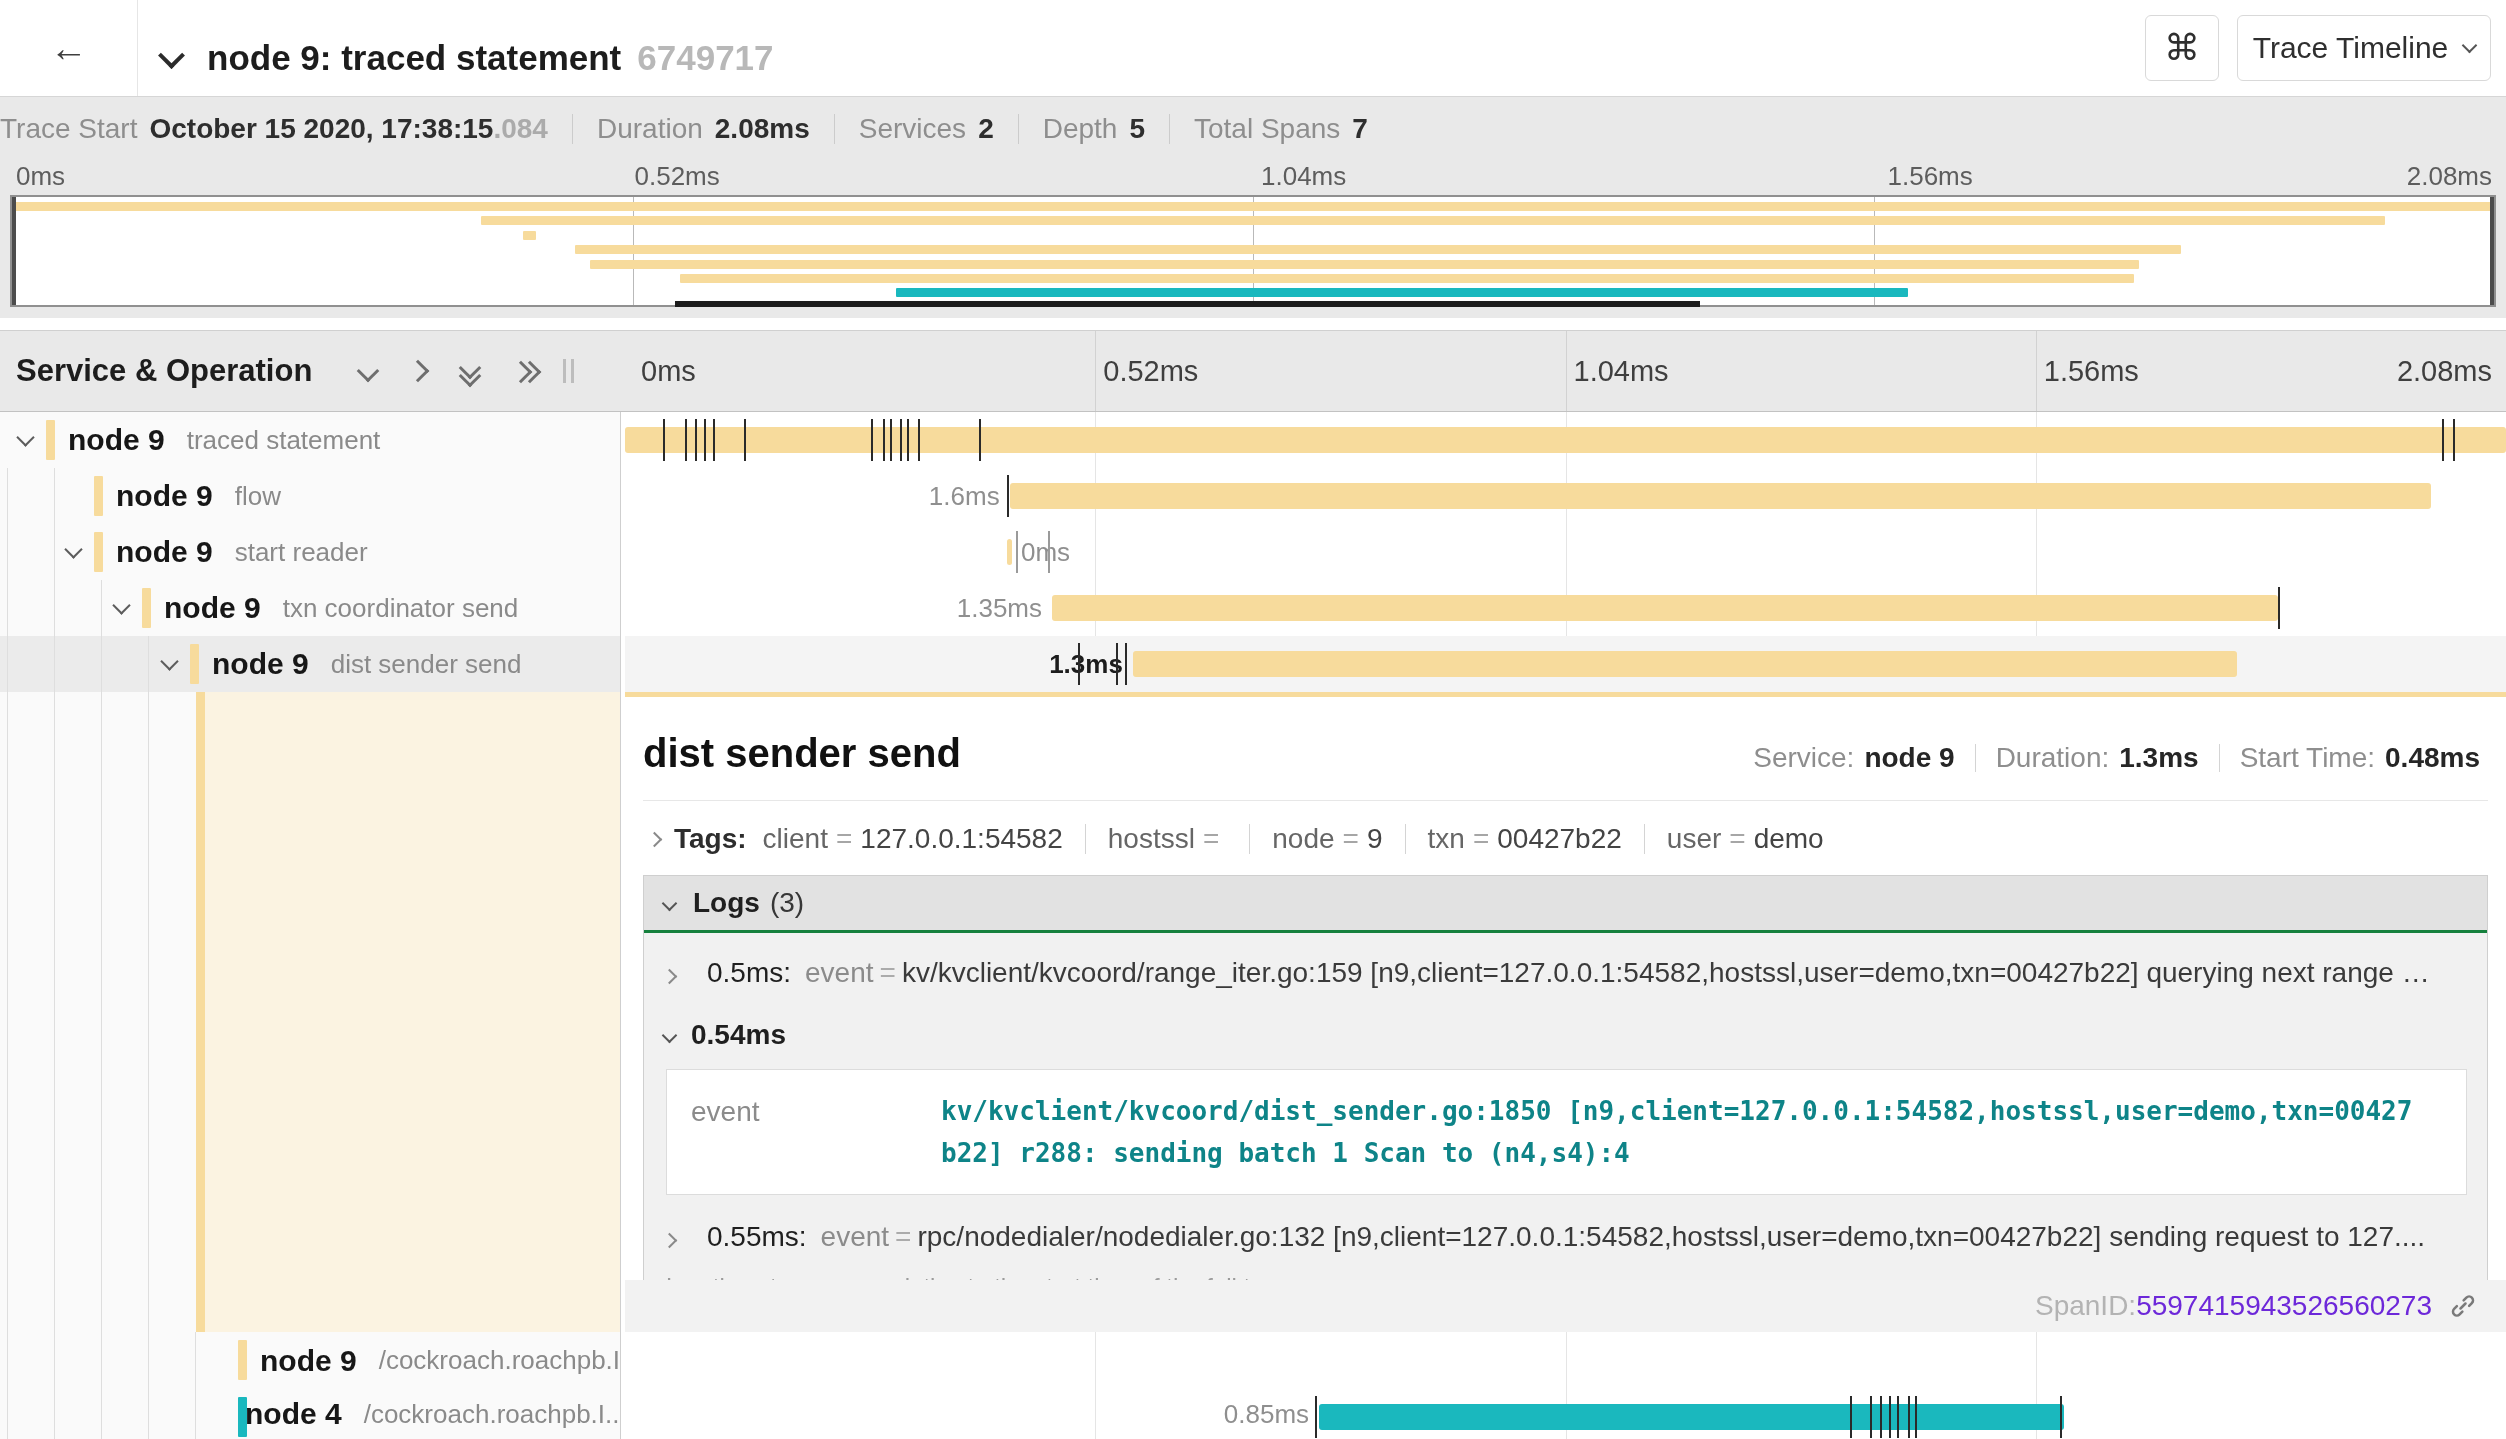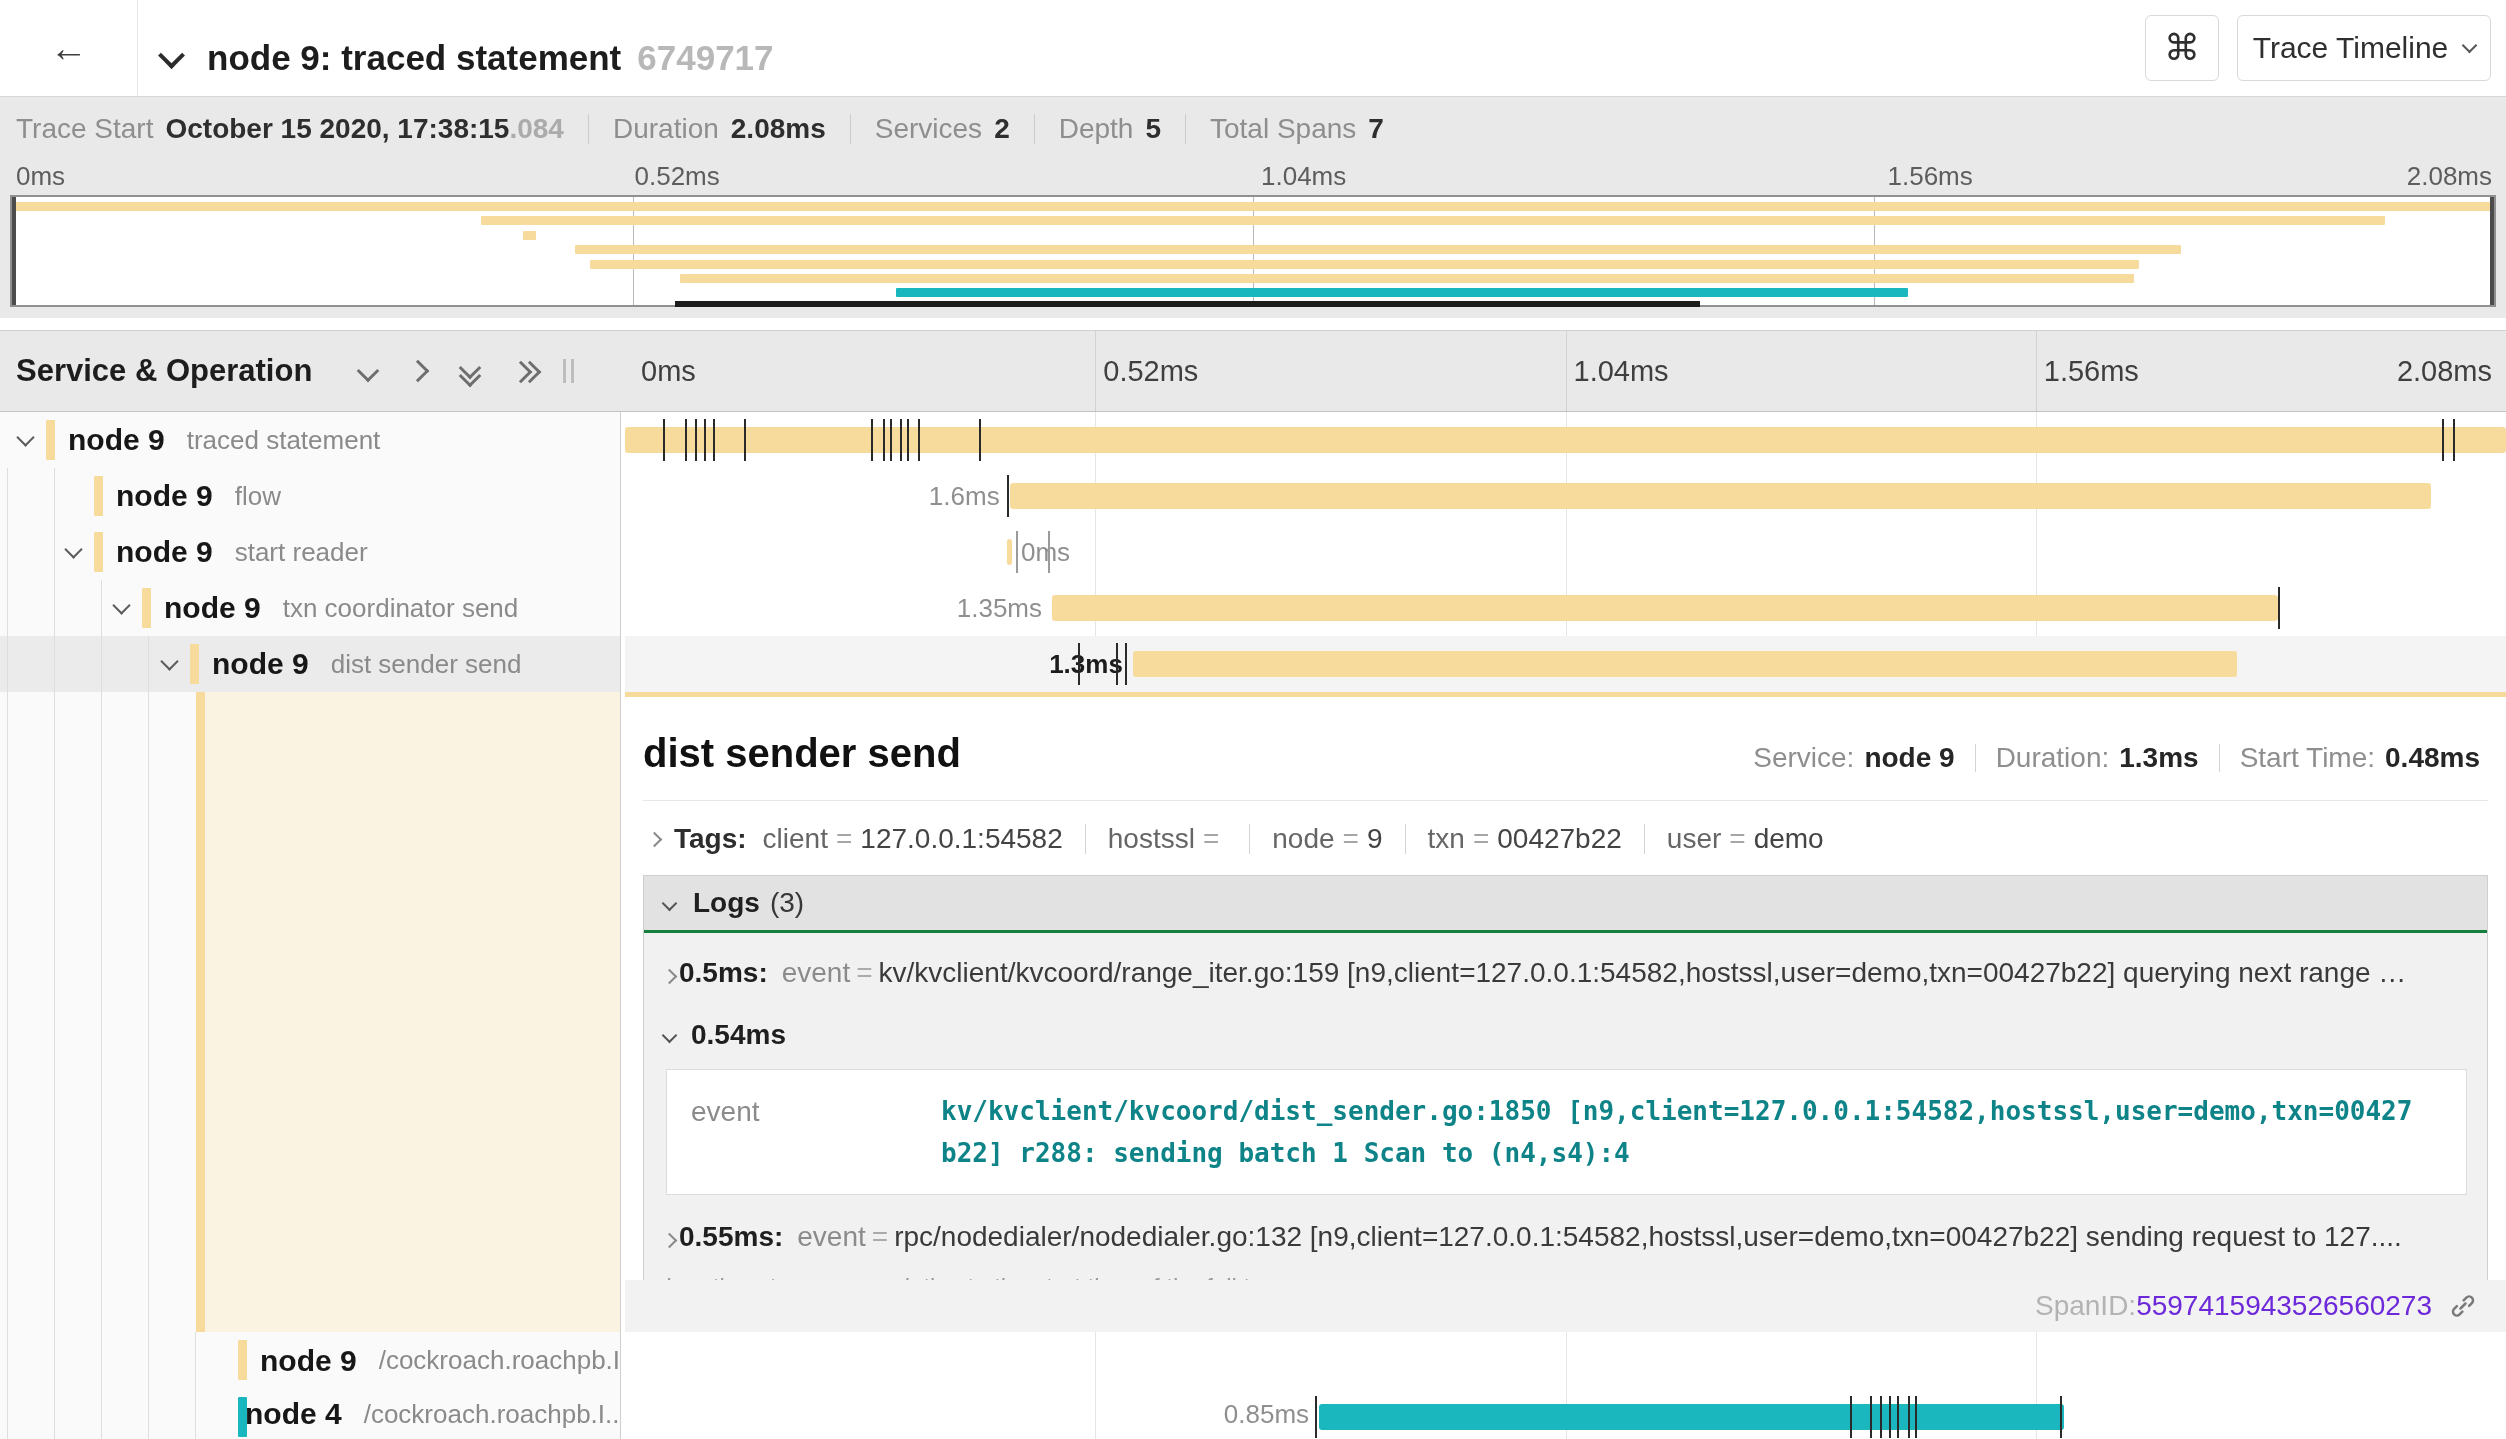--- a/index.html
+++ b/index.html
@@ -29,21 +29,21 @@
   .icon-x{font-size:32px;color:#d2d2d2;line-height:1;}
   .kbd-btn{position:absolute;left:2145px;top:15px;width:72px;height:64px;border:1px solid #d9d9d9;border-radius:6px;
     background:#fff;font-size:36px;color:#2f2f2f;display:flex;align-items:center;justify-content:center;cursor:pointer;}
   .view-btn{position:absolute;left:2237px;top:15px;width:252px;height:64px;border:1px solid #d9d9d9;border-radius:6px;
     background:#fff;font-size:30px;color:#2f2f2f;display:flex;align-items:center;justify-content:center;gap:16px;cursor:pointer;}
   .view-chev{width:9px;height:9px;border-width:2.5px;border-color:#555;margin-top:-6px;}
 
   
   .band{position:absolute;left:0;top:96px;width:2506px;height:222px;background:#e9e9e9;
     border-top:1px solid #d6d6d6;box-sizing:border-box;}
-  .summary{display:flex;align-items:center;height:64px;padding-left:16px;font-size:28px;}
+  .summary{display:flex;align-items:center;height:64px;font-size:28px;}
   .sum-label{color:#8e8e8e;margin-right:12px;}
   .sum-value{color:#2e2e2e;font-weight:700;}
   .sum-frac{color:#ababab;font-weight:700;}
   .sum-sep{width:1px;height:30px;background:#cccccc;margin:0 24px;}
   .mm-labels{position:relative;height:30px;font-size:26px;color:#5d5d5d;}
   .mm-labels .tick-label{position:absolute;top:0;}
   .minimap{position:absolute;left:10px;top:98px;width:2486px;height:112px;background:#fff;
     border:2px solid #909090;box-sizing:border-box;cursor:crosshair;}
   .mm-grid{position:absolute;top:0;bottom:0;width:1px;background:#b9b9b9;}
   .mm-span{position:absolute;height:9px;border-radius:1px;}
@@ -109,21 +109,21 @@
   .tag-kv{white-space:nowrap;}
   .tag-k{color:#666;} .tag-eq{color:#a6a6a6;padding:0 8px;} .tag-v{color:#444;}
   .tag-sep{width:1px;height:30px;background:#d4d4d4;margin:0 22px;}
   .small-chev{width:9px;height:9px;border-width:2.5px;border-color:#8a8a8a;}
   .logs-box{margin:20px 18px 0 18px;border:1px solid #cfcfcf;background:#f1f1f1;}
   .logs-head{height:54px;background:#e2e2e2;border-bottom:3px solid #15803d;display:flex;align-items:center;
     padding-left:20px;font-size:28px;cursor:pointer;}
   .logs-head b{color:#202020;margin:0 10px 0 18px;}
   .logs-count{color:#373737;}
   .log-item{display:flex;align-items:baseline;padding:24px 20px 4px 20px;font-size:28px;white-space:nowrap;overflow:hidden;cursor:pointer;}
-  .log-time{font-weight:700;color:#1f1f1f;margin:0 14px 0 4px;text-align:right;}
+  .log-time{font-weight:400;color:#1f1f1f;margin:0 14px 0 32px;text-align:right;}
   .log-k{color:#8b8b8b;} .log-eq{color:#ababab;padding:0 6px;} .log-v{color:#3a3a3a;overflow:hidden;text-overflow:clip;flex:1;min-width:0;}
   .log-exp-head{display:flex;align-items:center;padding:26px 20px 0 20px;font-size:28px;font-weight:700;color:#1f1f1f;cursor:pointer;}
   .log-exp-head .small-chev{margin-right:16px;}
   .log-card{margin:18px 20px 2px 22px;background:#fff;border:1px solid #dcdcdc;padding:20px 24px;display:flex;}
   .log-card-k{flex:0 0 250px;font-size:28px;color:#8b8b8b;padding-top:6px;}
   .log-card-v{width:1475px;font-family:"DejaVu Sans Mono","Liberation Mono",monospace;font-size:26px;
     font-weight:700;color:#0e8488;line-height:42px;word-break:break-all;}
   .logs-foot{font-size:24px;color:#9b9b9b;padding:16px 20px 20px 22px;}
   .spanid{position:absolute;left:0;right:0;bottom:0;height:52px;background:#f2f2f2;display:flex;align-items:center;
     justify-content:flex-end;padding-right:28px;font-size:28px;}

